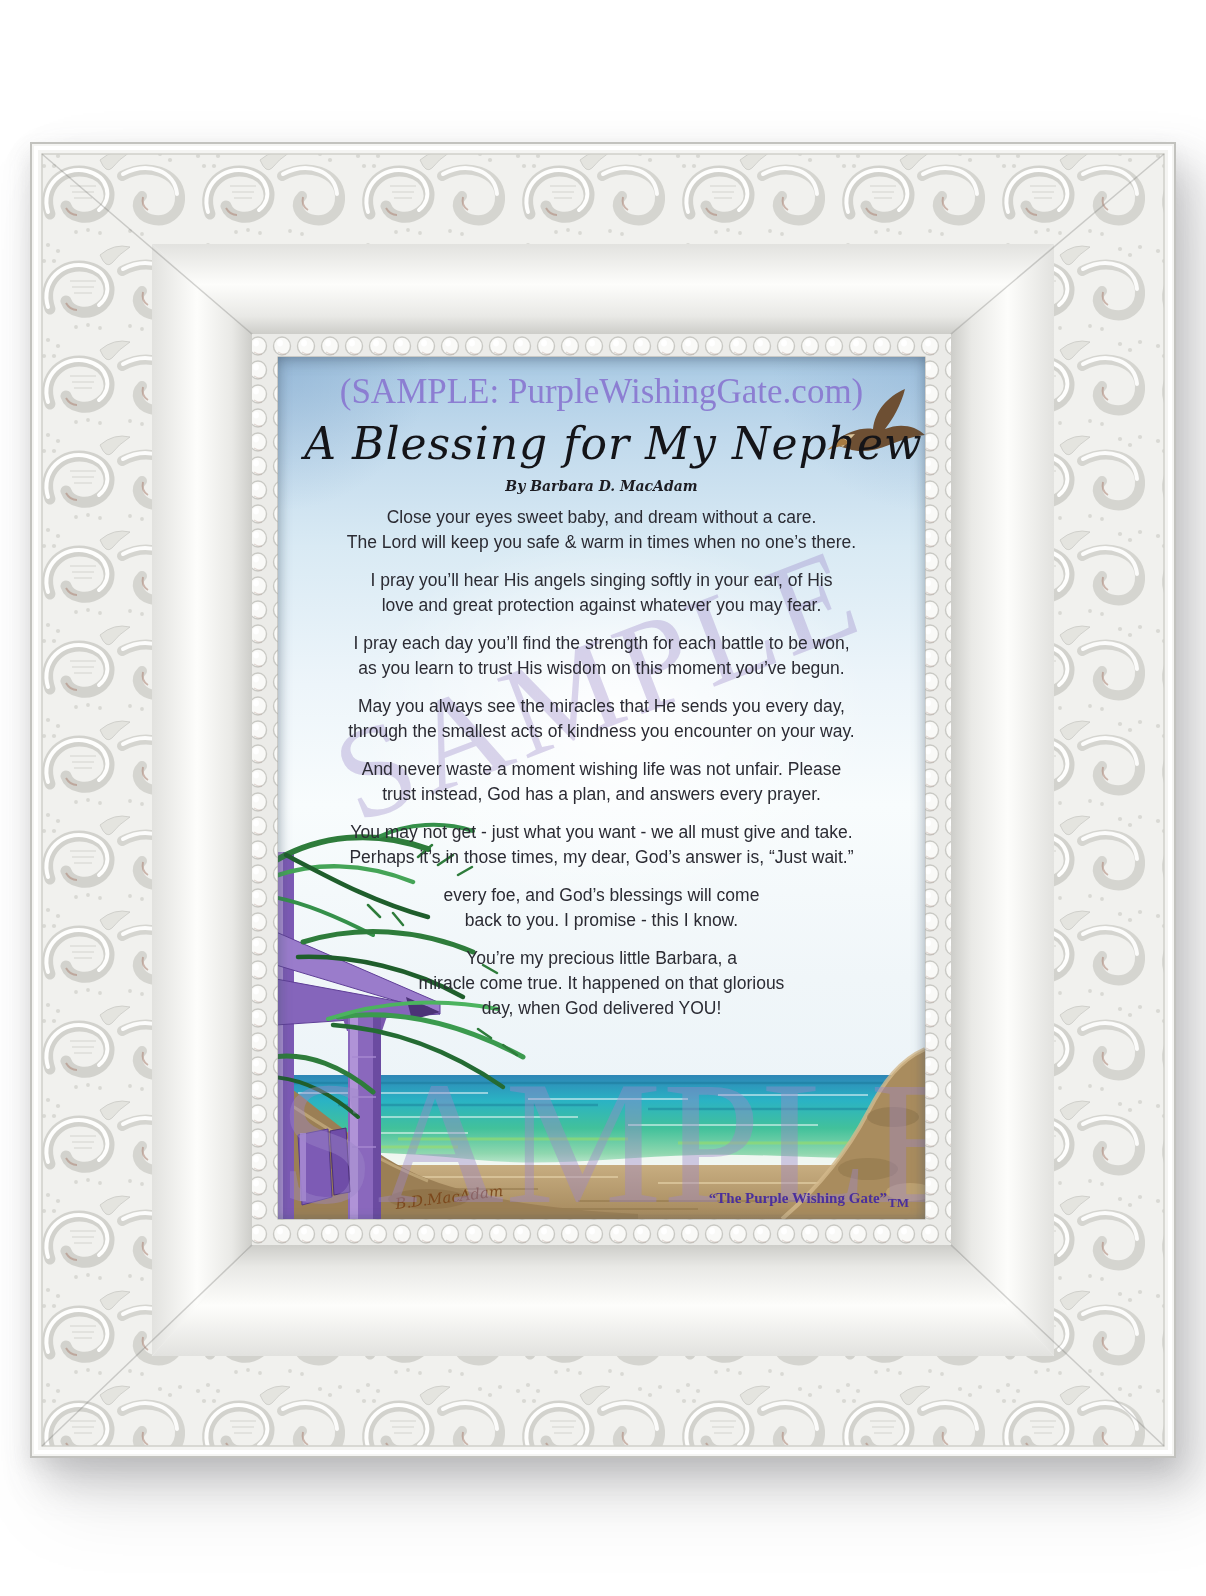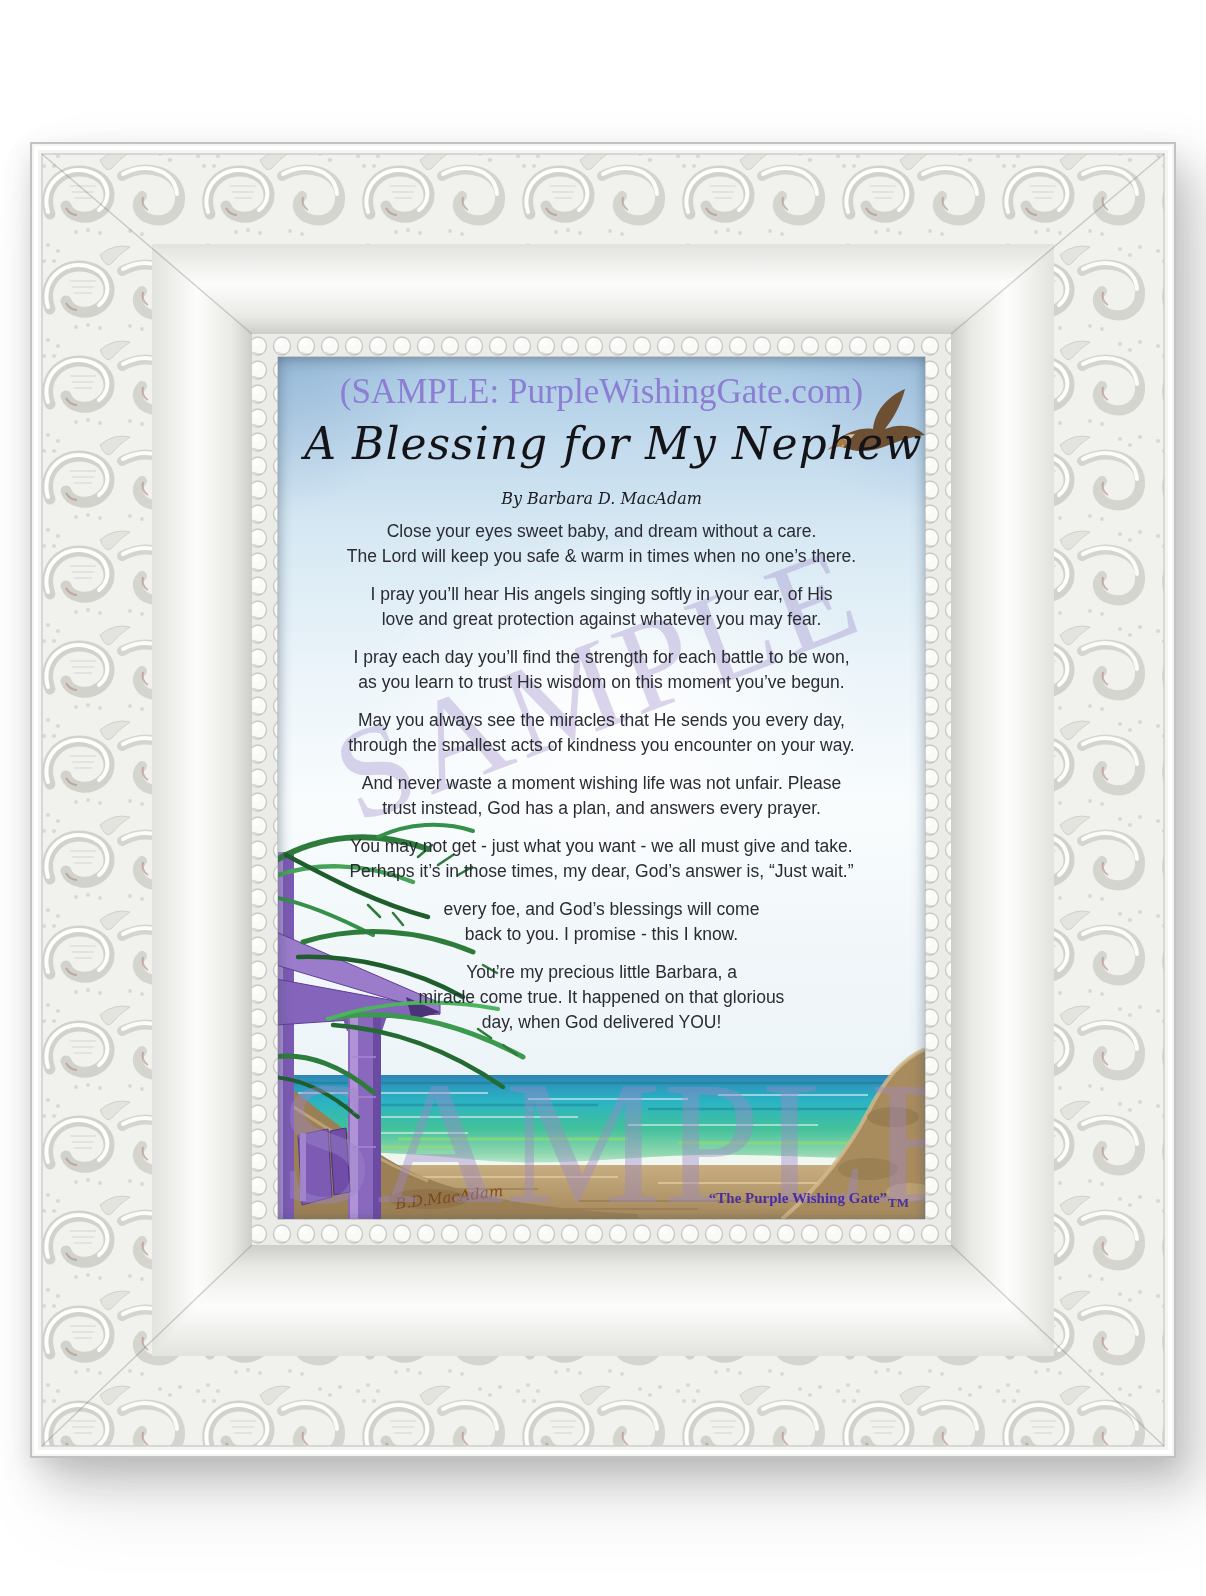--- a/index.html
+++ b/index.html
@@ -22,22 +22,22 @@
            font-family:"Liberation Serif",serif;font-size:130px;line-height:1;letter-spacing:6px;
            color:rgba(150,128,198,.33);transform:rotate(-21deg);pointer-events:none;}
   .wm-bottom{position:absolute;left:0;right:0;top:698px;z-index:3;text-align:center;
            font-family:"Liberation Serif",serif;font-size:176px;line-height:1;letter-spacing:1px;
            color:rgba(158,136,200,.42);pointer-events:none;}
   
   .art-text{position:absolute;inset:0;z-index:4;text-align:center;color:#2b2b33;}
   .sample-header{margin-top:15px;font-family:"Liberation Serif",serif;font-size:35px;color:#8c7ed2;}
   .title{margin:6px 0 0 0;font-family:"DejaVu Serif",serif;font-style:italic;font-weight:500;
          font-size:44px;color:#141418;letter-spacing:1px;padding-left:24px;}
-  .byline{margin-top:20px;font-family:"DejaVu Serif",serif;font-style:italic;font-weight:normal;
-          font-size:16px;color:#1c1c22;}
+  .byline{margin-top:9px;font-family:"DejaVu Serif",serif;font-style:italic;font-weight:bold;
+          font-size:14px;color:#1c1c22;}
   .poem{margin-top:11px;font-family:"Liberation Sans",sans-serif;font-size:17.5px;line-height:25px;color:#2b2b33;}
   .stanza{margin-bottom:13px;}
   .trademark{position:absolute;right:16px;bottom:8px;z-index:5;font-family:"Liberation Serif",serif;
              font-weight:bold;font-size:15px;color:#4a2f9c;}
   .trademark .tm{font-size:13px;vertical-align:-4px;margin-left:1px;}
   .art-shadow{position:absolute;inset:0;z-index:6;pointer-events:none;
        box-shadow:inset 0 10px 14px -6px rgba(70,90,110,.45),inset 10px 0 12px -7px rgba(70,90,110,.32),
                   inset -10px 0 12px -7px rgba(70,90,110,.28),inset 0 -8px 10px -6px rgba(70,90,110,.22);}
 </style>
 </head>

